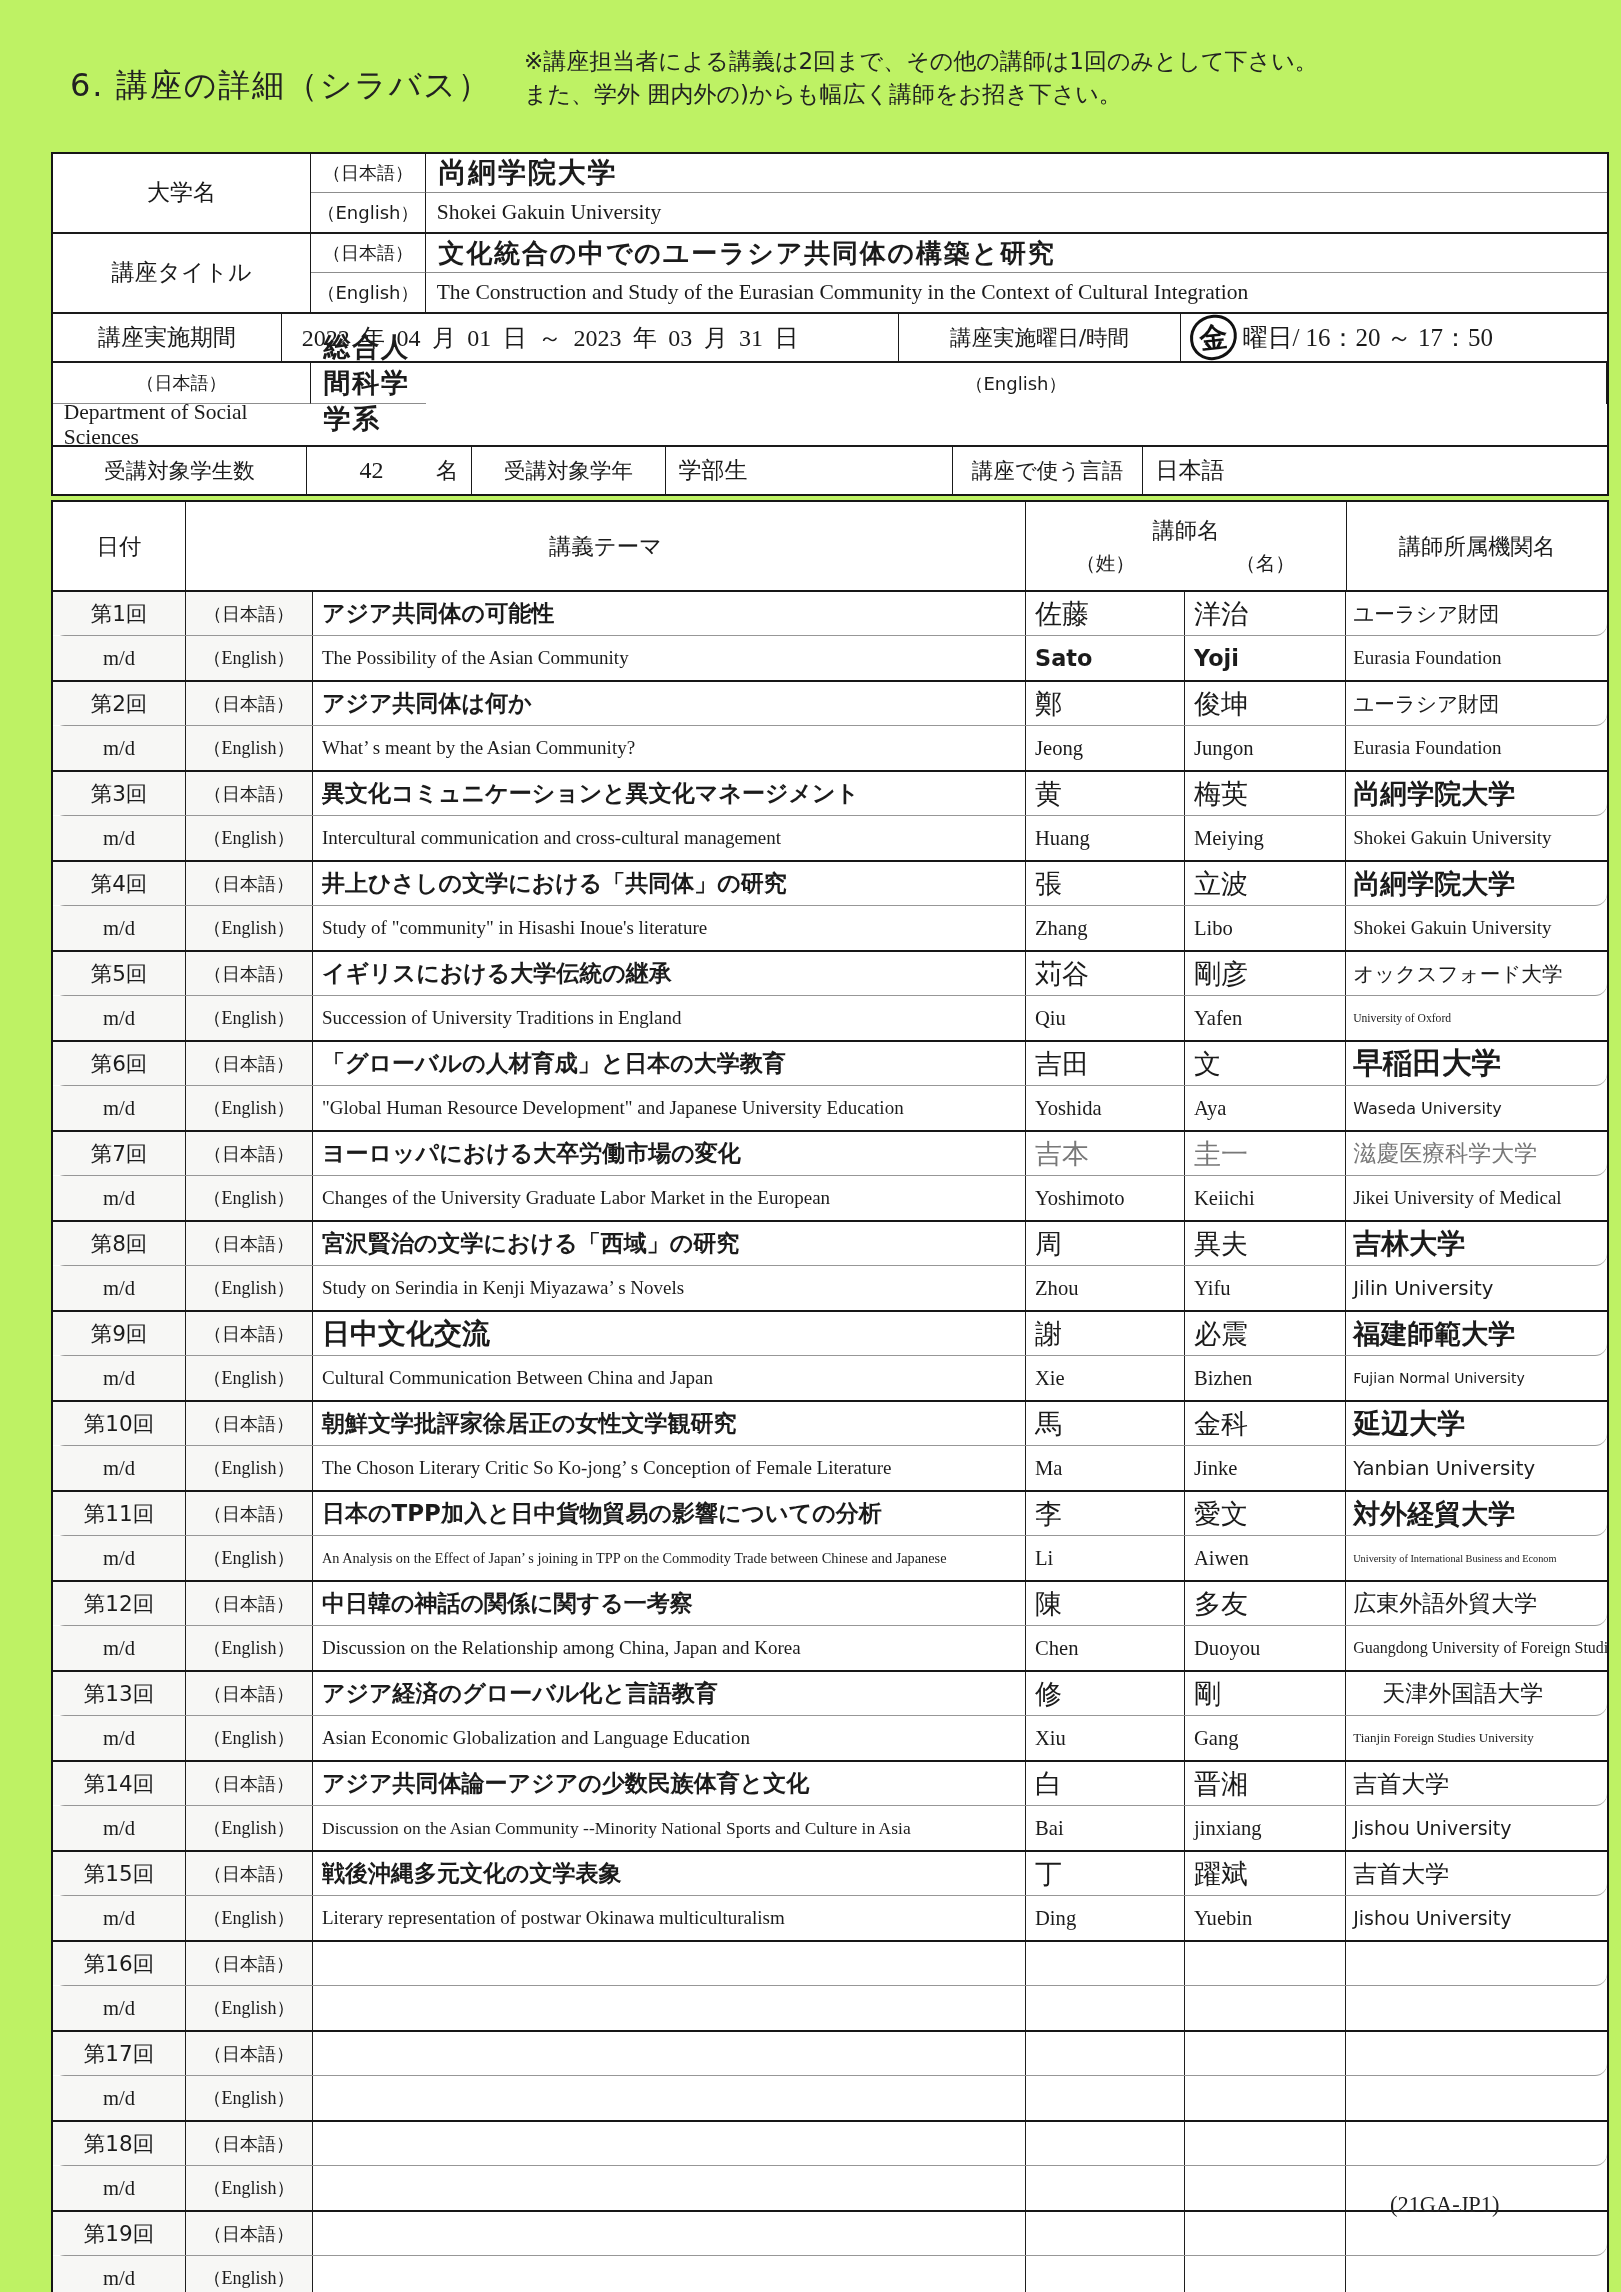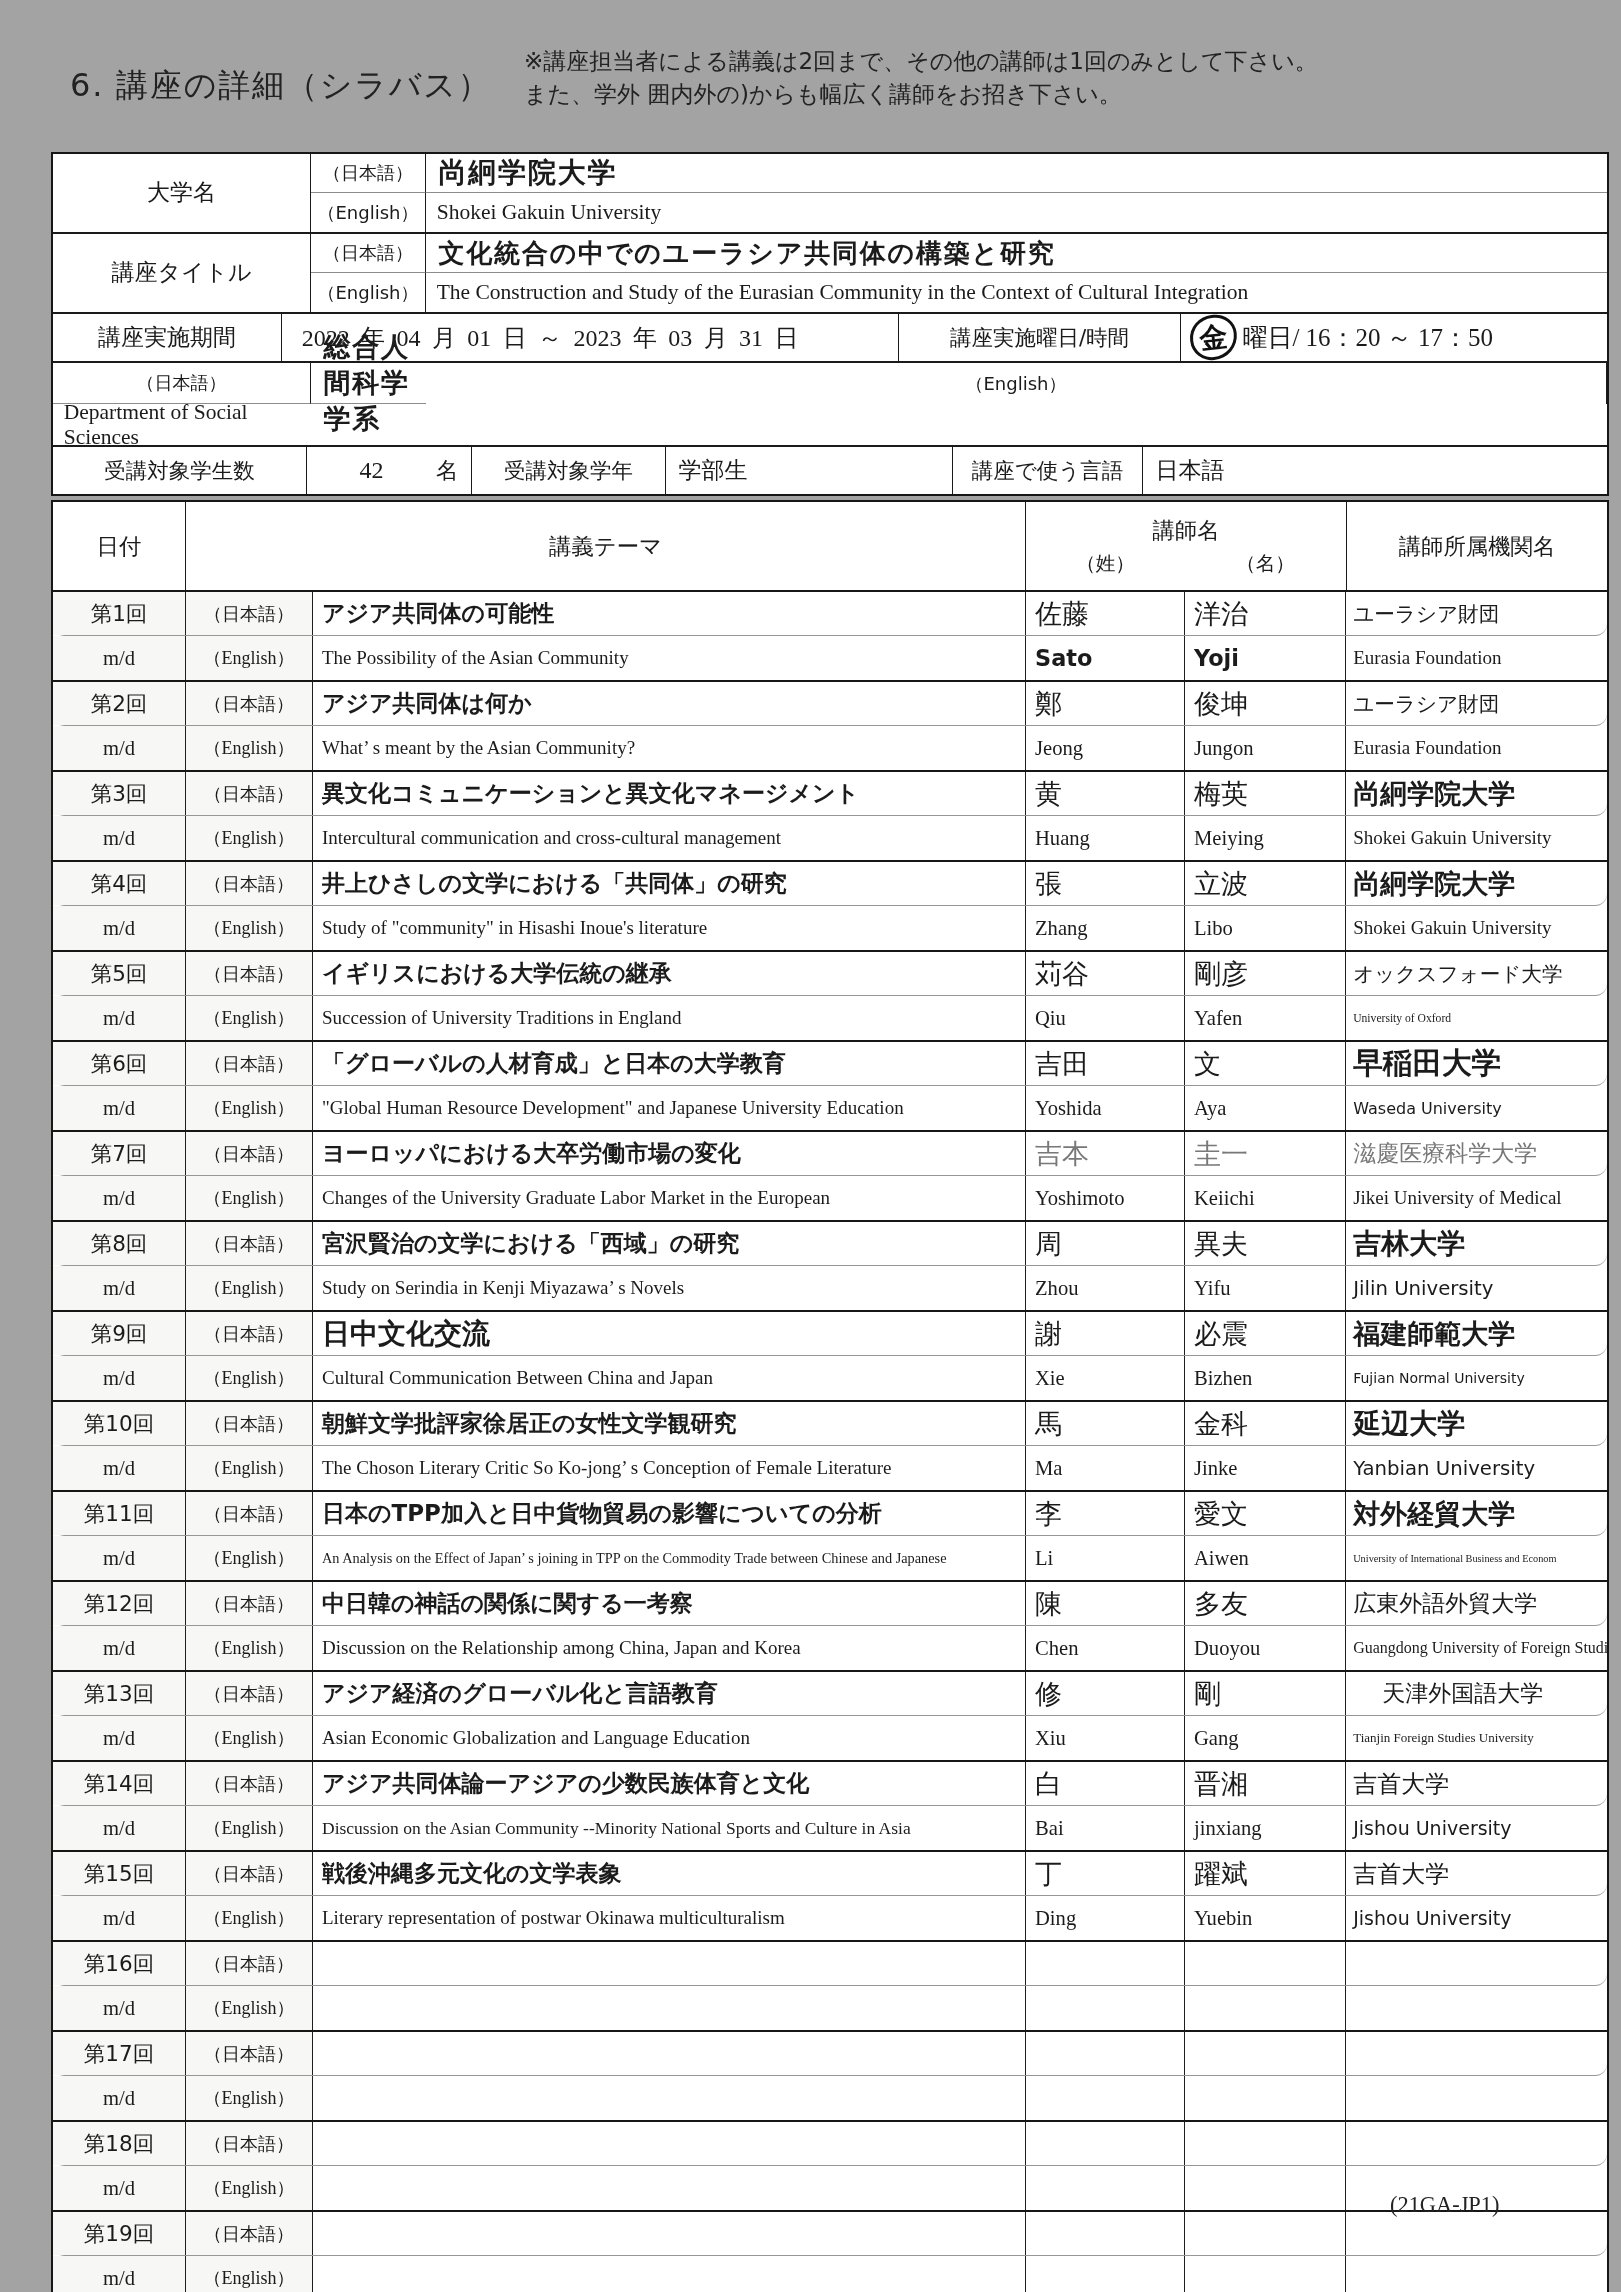--- a/index.html
+++ b/index.html
@@ -1,17 +1,17 @@
 <!DOCTYPE html>
 <html style="font-size:14.3px"><head>
 <meta charset="utf-8">
 <style>
   html,body{margin:0;padding:0;background:#e8e8e8;}
   .page{
-    position:relative;width:1622px;height:2293px;background:#a3a3a3;
+    position:relative;width:1622px;height:2293px;background:#bef264;
     font-family:"DejaVu Sans","Liberation Sans",sans-serif;color:#1b1b1b;
     overflow:hidden;margin:0 auto;
   }
   
   .section-title{position:absolute;left:70px;top:64px;font-size:32px;letter-spacing:1.8px;color:#222;}
   .note{position:absolute;left:524px;top:45px;font-size:23px;line-height:1.45;color:#222;}
   
   .info-table{position:absolute;left:51px;top:152px;width:1558px;border:2.7px solid #161616;box-sizing:border-box;background:#fff;}
   .band{display:grid;box-sizing:border-box;}
   .band:not(:last-child){border-bottom:2.2px solid #1a1a1a;}

